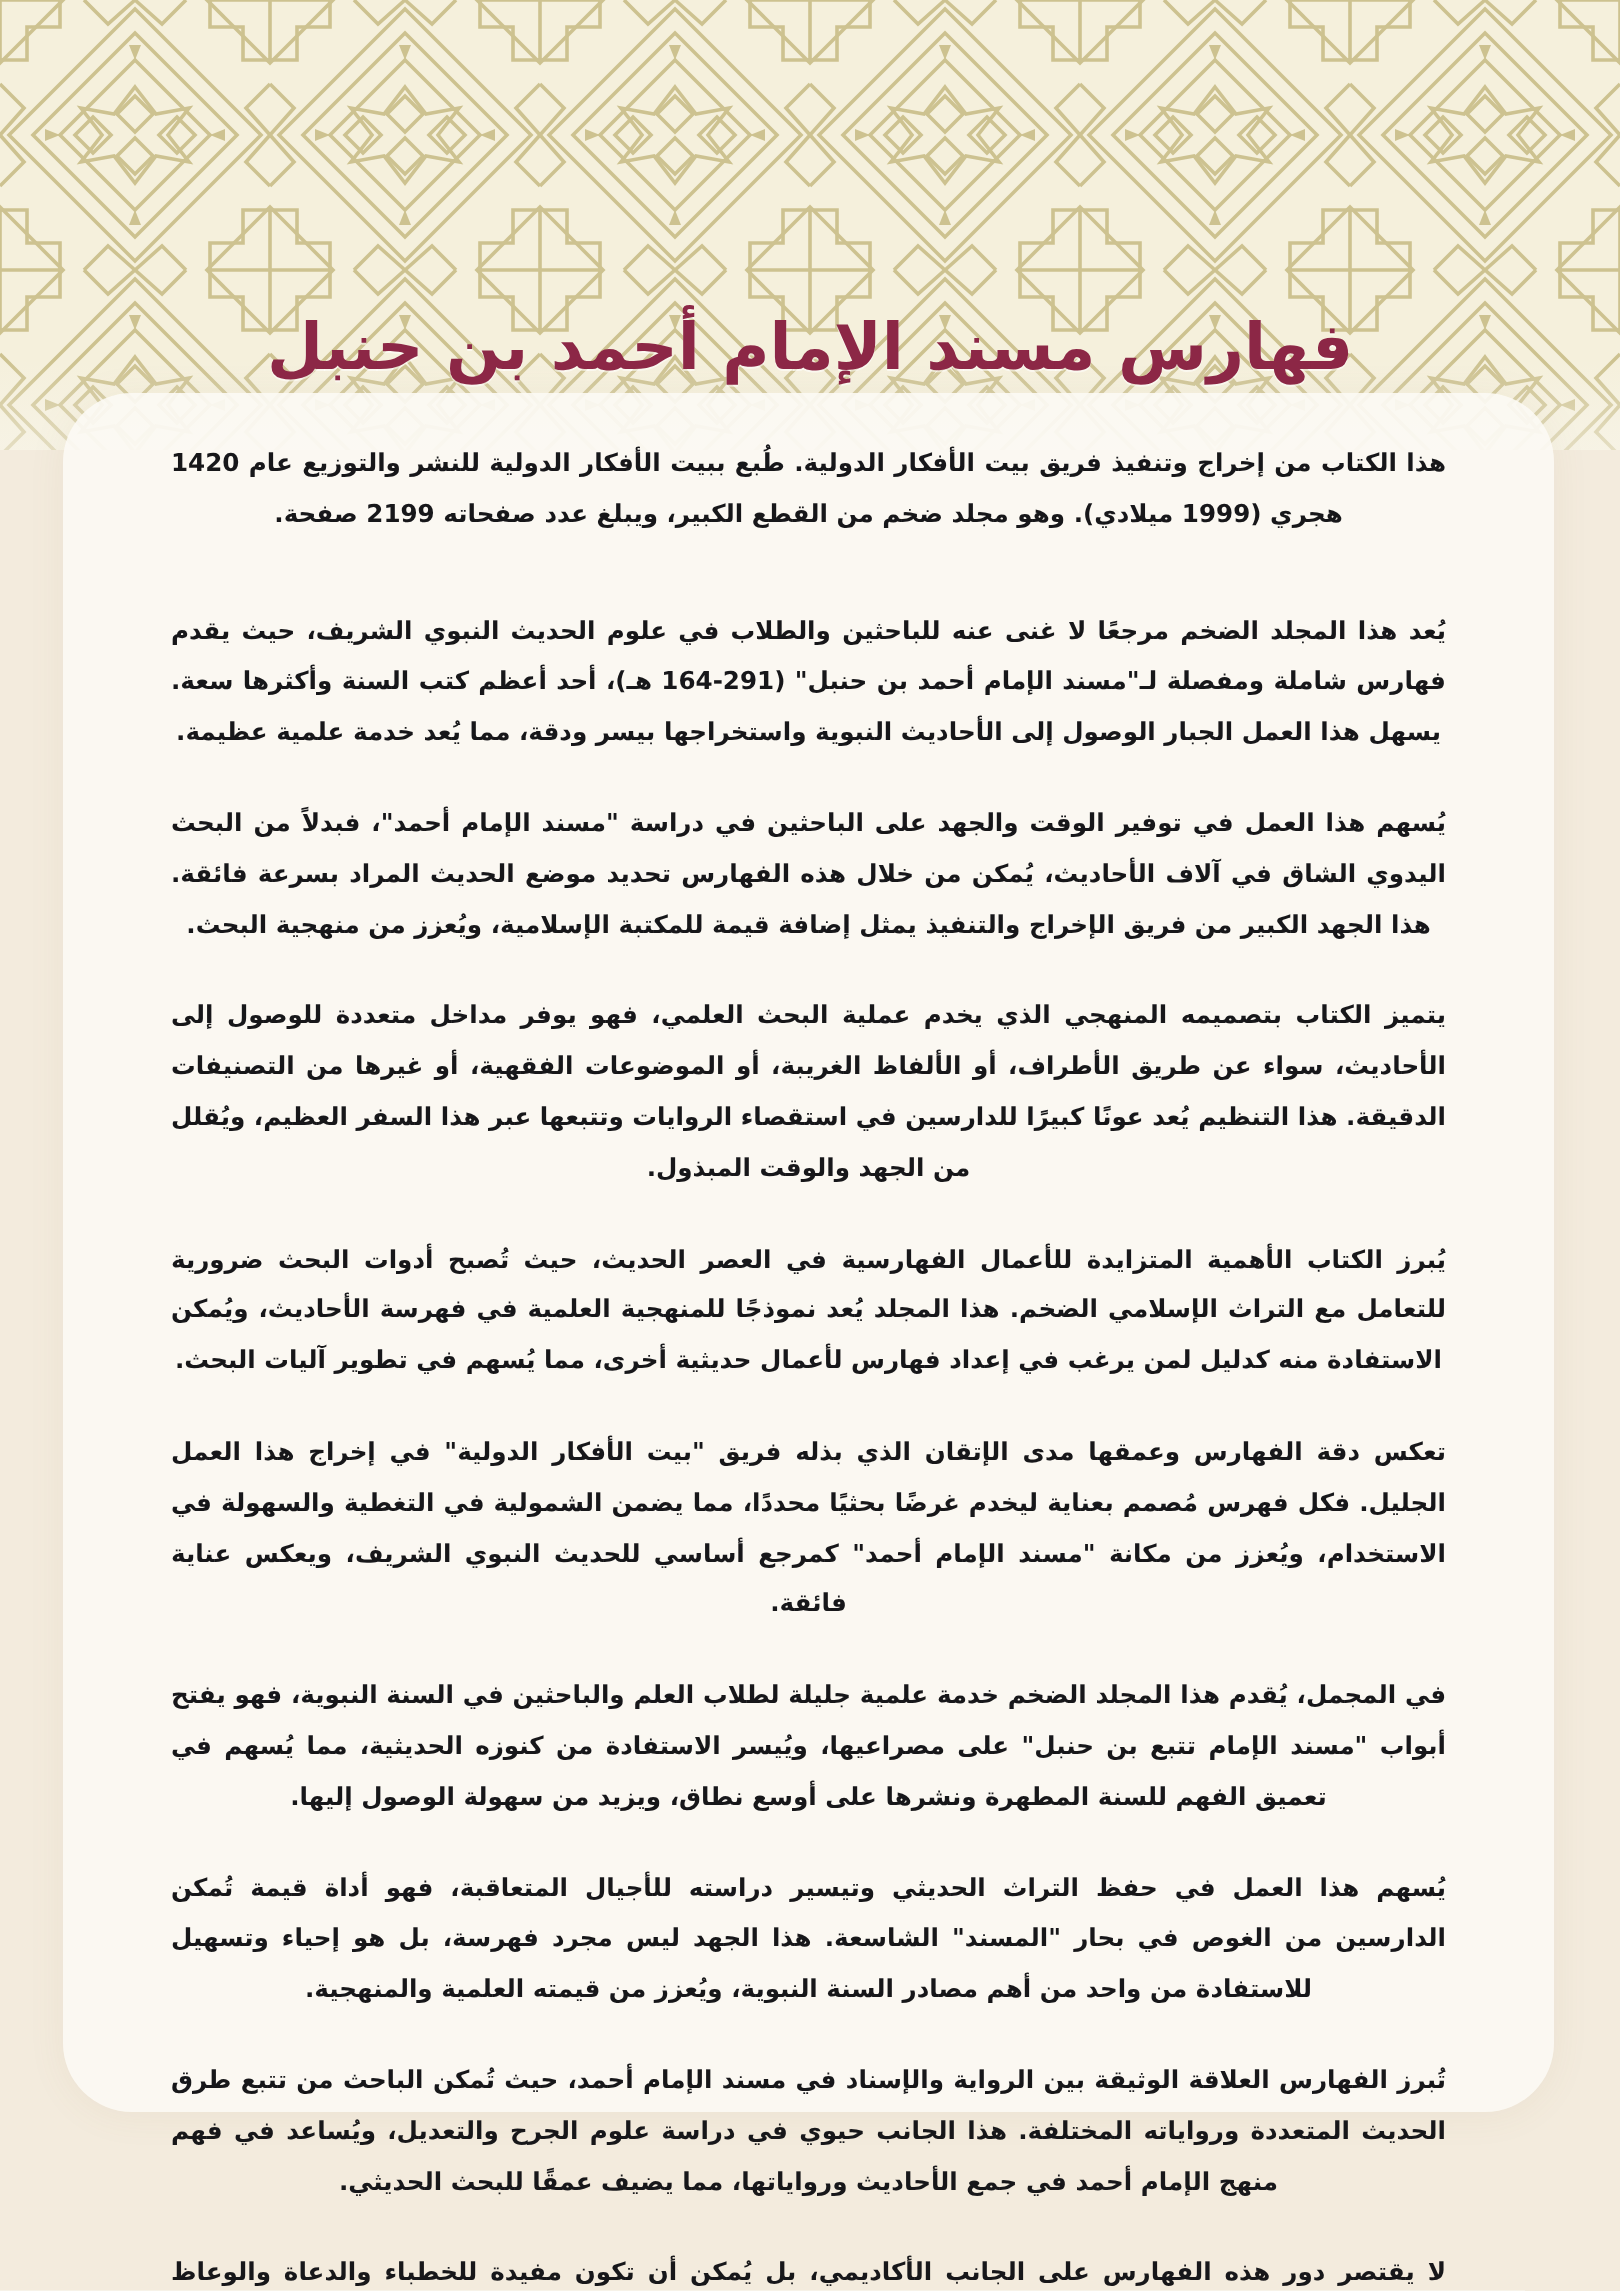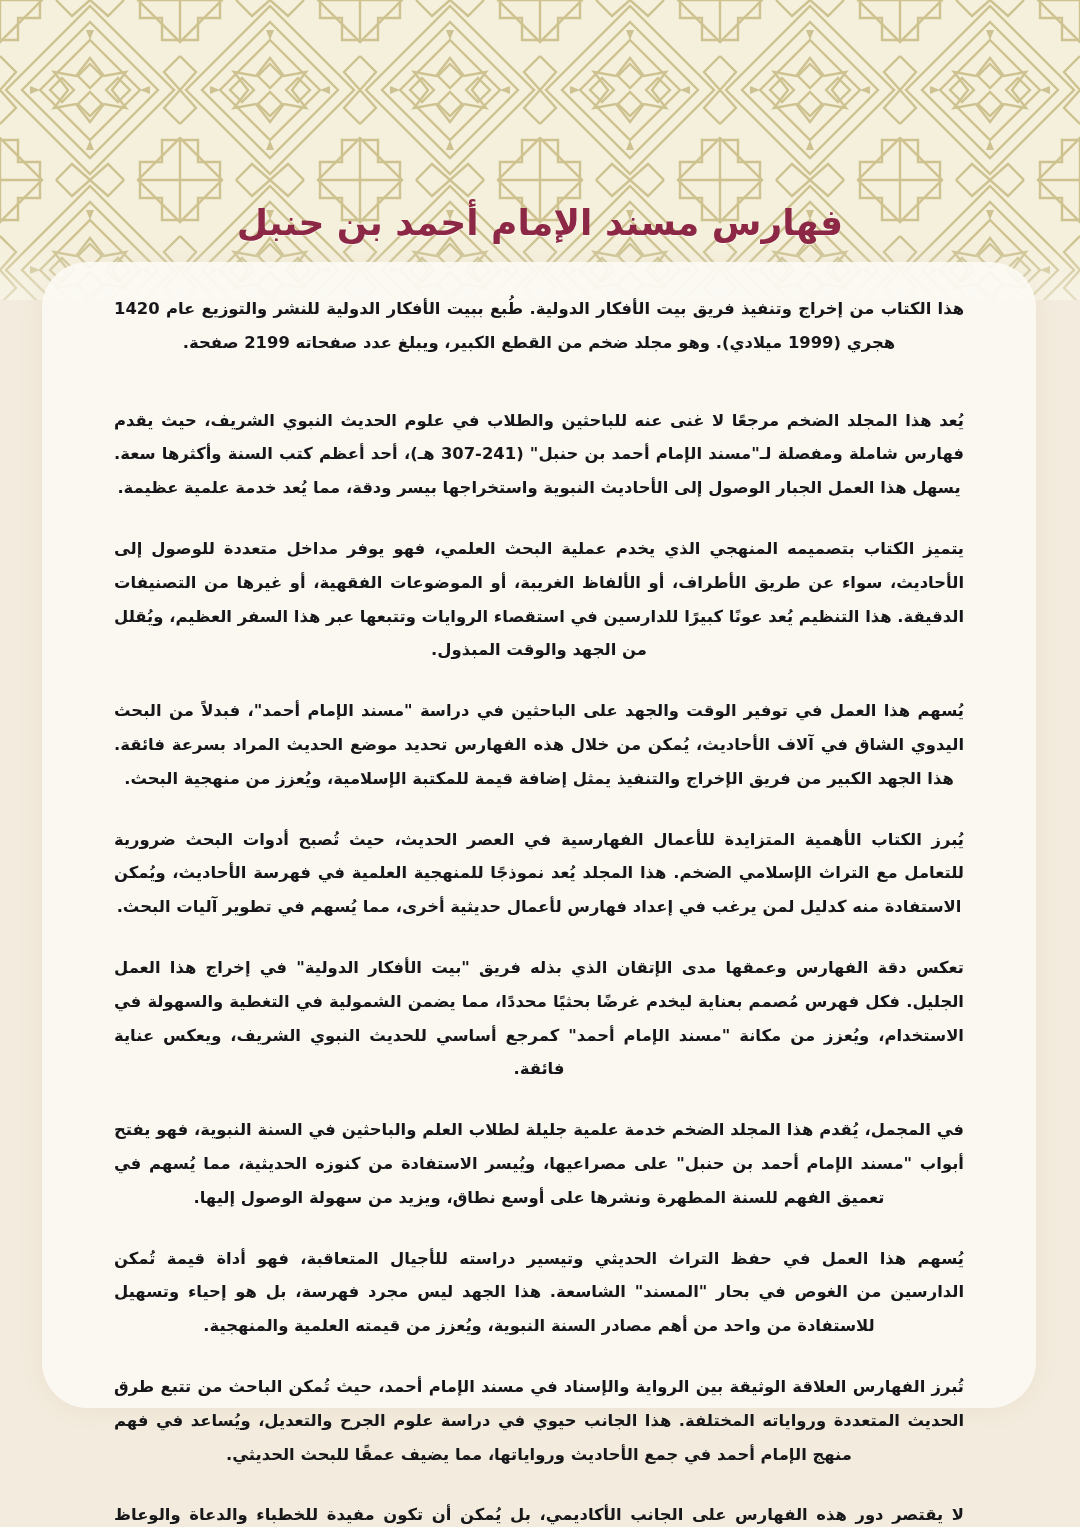--- a/index.html
+++ b/index.html
@@ -34,21 +34,21 @@
     pointer-events: none;
   }
 
   
   #page-title {
     position: absolute;
     top: 178px;
     left: 0;
     width: 1080px;
     text-align: center;
-    font-size: 36px;
+    font-size: 43px;
     font-weight: 700;
     letter-spacing: 0px;
     color: #8c2746;
     text-shadow: 0 1px 0 rgba(255,255,255,0.55);
     z-index: 5;
     direction: rtl;
   }
 
   
   #content-card {
@@ -126,22 +126,22 @@
     </defs>
     <rect width="1080" height="300" fill="url(#geo)"></rect>
   </svg>
   <div id="banner-fade"></div>
 </div>
 
 <h1 id="page-title">فهارس مسند الإمام أحمد بن حنبل</h1>
 
 <main id="content-card">
   <p class="para lead">هذا الكتاب من إخراج وتنفيذ فريق بيت الأفكار الدولية. طُبع ببيت الأفكار الدولية للنشر والتوزيع عام 1420 هجري (1999 ميلادي). وهو مجلد ضخم من القطع الكبير، ويبلغ عدد صفحاته 2199 صفحة.</p>
-  <p class="para">يُعد هذا المجلد الضخم مرجعًا لا غنى عنه للباحثين والطلاب في علوم الحديث النبوي الشريف، حيث يقدم فهارس شاملة ومفصلة لـ"مسند الإمام أحمد بن حنبل" (241-307 هـ)، أحد أعظم كتب السنة وأكثرها سعة. يسهل هذا العمل الجبار الوصول إلى الأحاديث النبوية واستخراجها بيسر ودقة، مما يُعد خدمة علمية عظيمة.</p>
+  <p class="para">يُعد هذا المجلد الضخم مرجعًا لا غنى عنه للباحثين والطلاب في علوم الحديث النبوي الشريف، حيث يقدم فهارس شاملة ومفصلة لـ"مسند الإمام أحمد بن حنبل" (291-164 هـ)، أحد أعظم كتب السنة وأكثرها سعة. يسهل هذا العمل الجبار الوصول إلى الأحاديث النبوية واستخراجها بيسر ودقة، مما يُعد خدمة علمية عظيمة.</p>
+  <p class="para">يُسهم هذا العمل في توفير الوقت والجهد على الباحثين في دراسة "مسند الإمام أحمد"، فبدلاً من البحث اليدوي الشاق في آلاف الأحاديث، يُمكن من خلال هذه الفهارس تحديد موضع الحديث المراد بسرعة فائقة. هذا الجهد الكبير من فريق الإخراج والتنفيذ يمثل إضافة قيمة للمكتبة الإسلامية، ويُعزز من منهجية البحث.</p>
   <p class="para">يتميز الكتاب بتصميمه المنهجي الذي يخدم عملية البحث العلمي، فهو يوفر مداخل متعددة للوصول إلى الأحاديث، سواء عن طريق الأطراف، أو الألفاظ الغريبة، أو الموضوعات الفقهية، أو غيرها من التصنيفات الدقيقة. هذا التنظيم يُعد عونًا كبيرًا للدارسين في استقصاء الروايات وتتبعها عبر هذا السفر العظيم، ويُقلل من الجهد والوقت المبذول.</p>
-  <p class="para">يُسهم هذا العمل في توفير الوقت والجهد على الباحثين في دراسة "مسند الإمام أحمد"، فبدلاً من البحث اليدوي الشاق في آلاف الأحاديث، يُمكن من خلال هذه الفهارس تحديد موضع الحديث المراد بسرعة فائقة. هذا الجهد الكبير من فريق الإخراج والتنفيذ يمثل إضافة قيمة للمكتبة الإسلامية، ويُعزز من منهجية البحث.</p>
   <p class="para">يُبرز الكتاب الأهمية المتزايدة للأعمال الفهارسية في العصر الحديث، حيث تُصبح أدوات البحث ضرورية للتعامل مع التراث الإسلامي الضخم. هذا المجلد يُعد نموذجًا للمنهجية العلمية في فهرسة الأحاديث، ويُمكن الاستفادة منه كدليل لمن يرغب في إعداد فهارس لأعمال حديثية أخرى، مما يُسهم في تطوير آليات البحث.</p>
   <p class="para">تعكس دقة الفهارس وعمقها مدى الإتقان الذي بذله فريق "بيت الأفكار الدولية" في إخراج هذا العمل الجليل. فكل فهرس مُصمم بعناية ليخدم غرضًا بحثيًا محددًا، مما يضمن الشمولية في التغطية والسهولة في الاستخدام، ويُعزز من مكانة "مسند الإمام أحمد" كمرجع أساسي للحديث النبوي الشريف، ويعكس عناية فائقة.</p>
-  <p class="para">في المجمل، يُقدم هذا المجلد الضخم خدمة علمية جليلة لطلاب العلم والباحثين في السنة النبوية، فهو يفتح أبواب "مسند الإمام أحمد بن حنبل" على مصراعيها، ويُيسر الاستفادة من كنوزه الحديثية، مما يُسهم في تعميق الفهم للسنة المطهرة ونشرها على أوسع نطاق، ويزيد من سهولة الوصول إليها.</p>
+  <p class="para">في المجمل، يُقدم هذا المجلد الضخم خدمة علمية جليلة لطلاب العلم والباحثين في السنة النبوية، فهو يفتح أبواب "مسند الإمام تتبع بن حنبل" على مصراعيها، ويُيسر الاستفادة من كنوزه الحديثية، مما يُسهم في تعميق الفهم للسنة المطهرة ونشرها على أوسع نطاق، ويزيد من سهولة الوصول إليها.</p>
   <p class="para">يُسهم هذا العمل في حفظ التراث الحديثي وتيسير دراسته للأجيال المتعاقبة، فهو أداة قيمة تُمكن الدارسين من الغوص في بحار "المسند" الشاسعة. هذا الجهد ليس مجرد فهرسة، بل هو إحياء وتسهيل للاستفادة من واحد من أهم مصادر السنة النبوية، ويُعزز من قيمته العلمية والمنهجية.</p>
   <p class="para">تُبرز الفهارس العلاقة الوثيقة بين الرواية والإسناد في مسند الإمام أحمد، حيث تُمكن الباحث من تتبع طرق الحديث المتعددة ورواياته المختلفة. هذا الجانب حيوي في دراسة علوم الجرح والتعديل، ويُساعد في فهم منهج الإمام أحمد في جمع الأحاديث ورواياتها، مما يضيف عمقًا للبحث الحديثي.</p>
   <p class="para">لا يقتصر دور هذه الفهارس على الجانب الأكاديمي، بل يُمكن أن تكون مفيدة للخطباء والدعاة والوعاظ الذين يرغبون في استخراج الأحاديث المتعلقة بمواضيع معينة بسرعة ودقة. هذا يُسهل عليهم إعداد خطبهم ودروسهم، ويُمكنهم من الاستشهاد بأحاديث صحيحة وموثقة من مصدر أصيل.</p>
 </main>
 
 </body></html>

